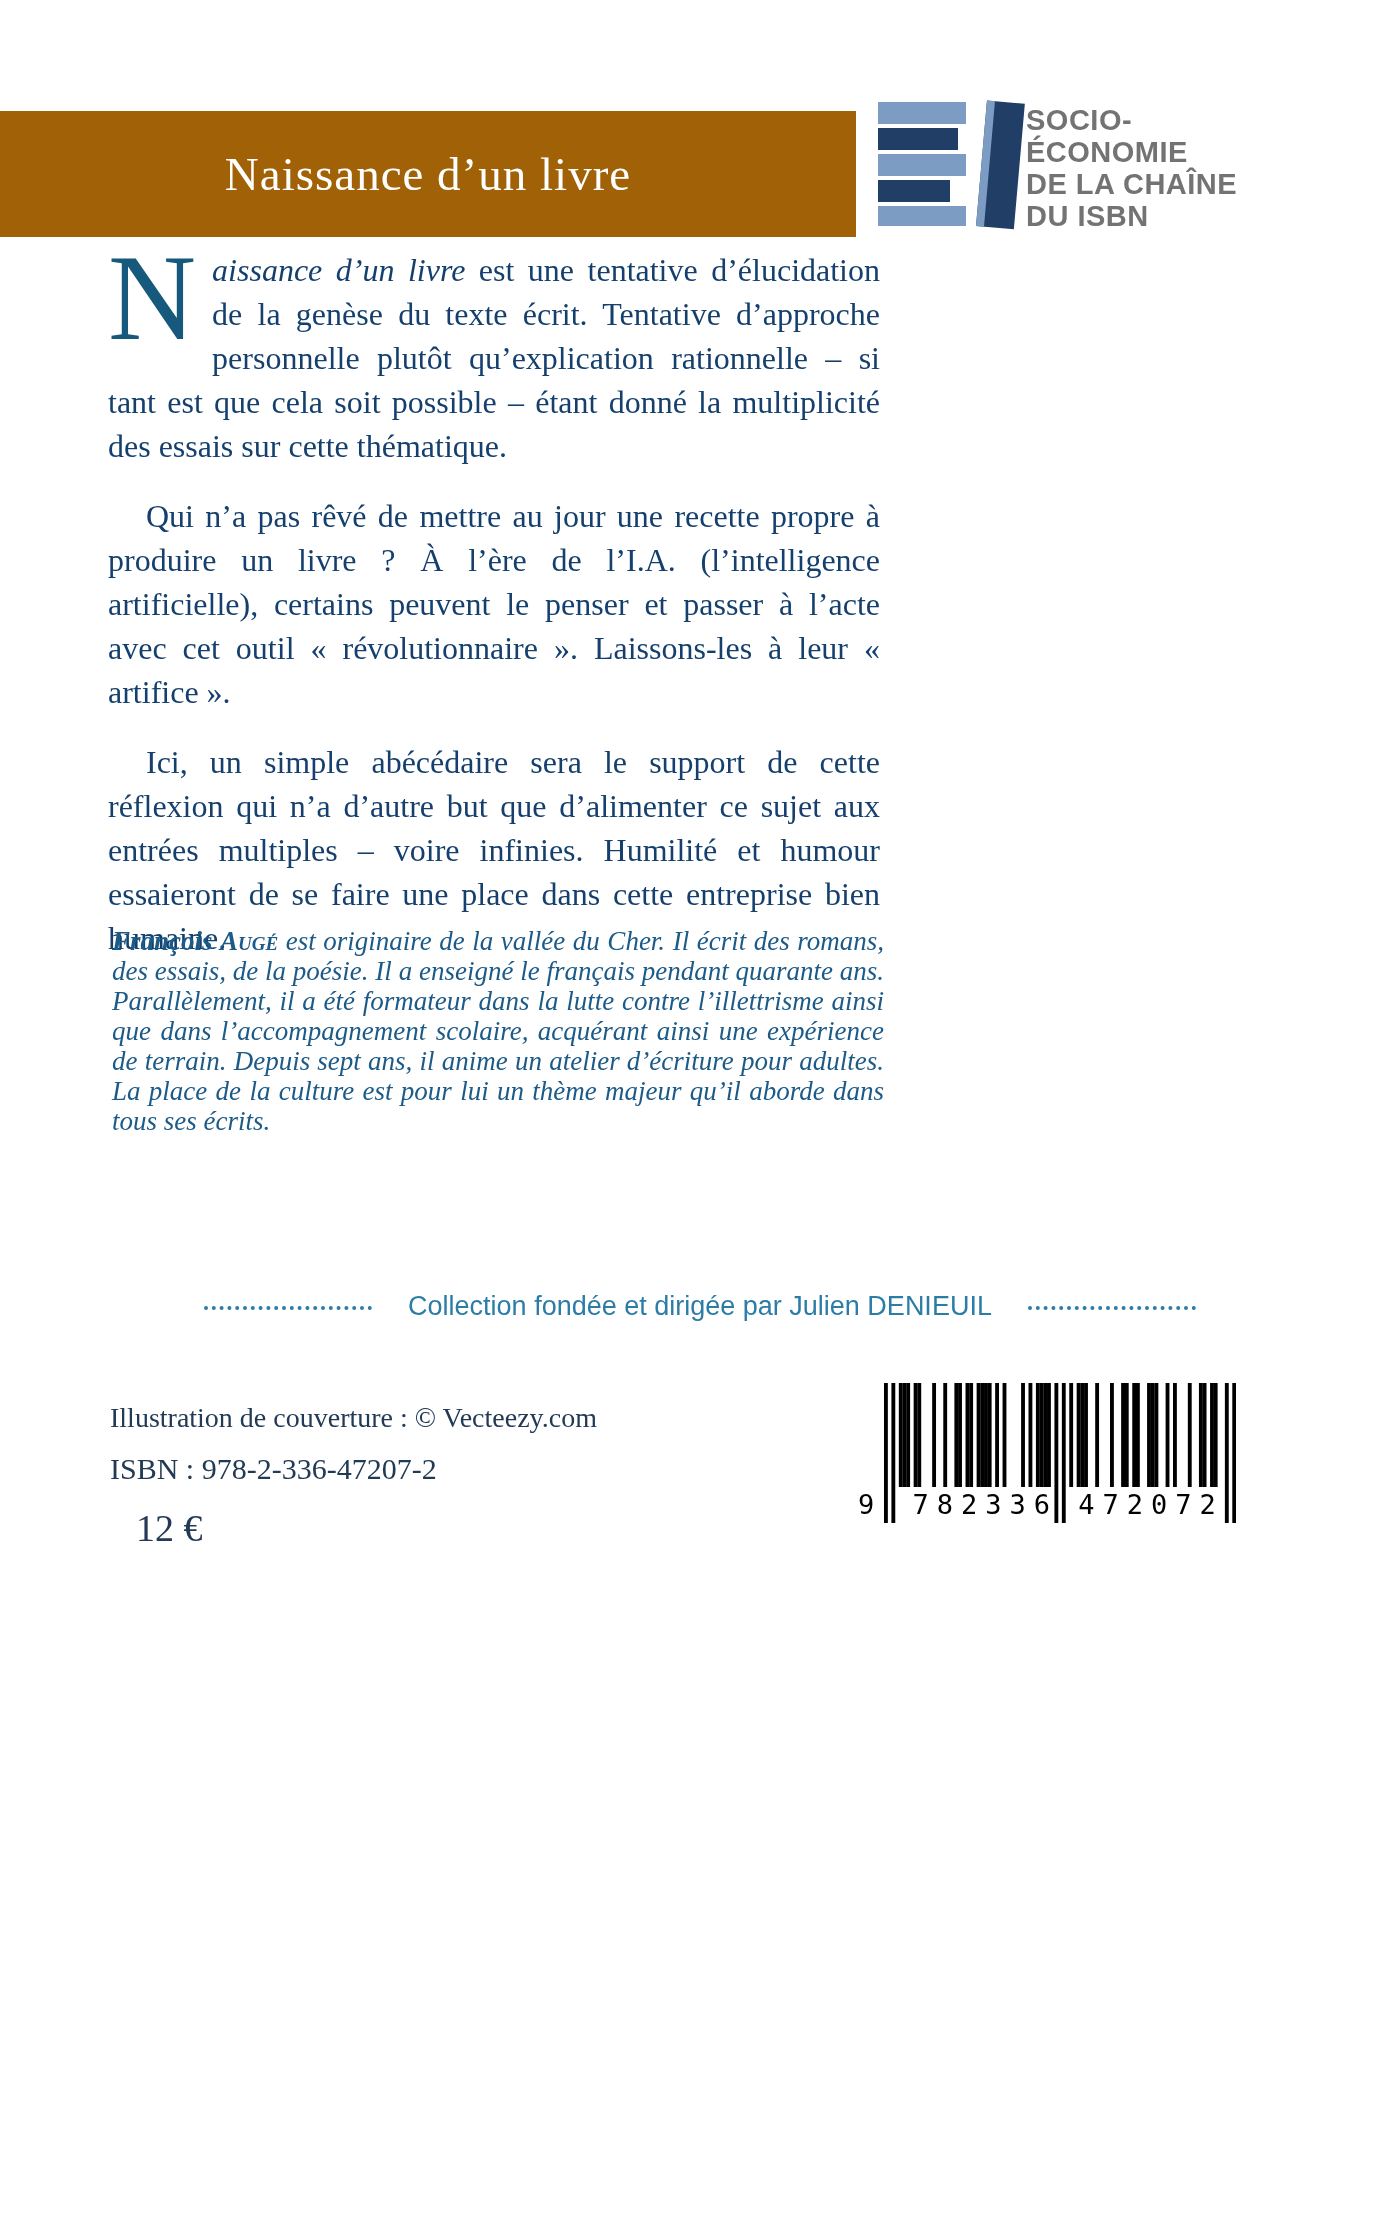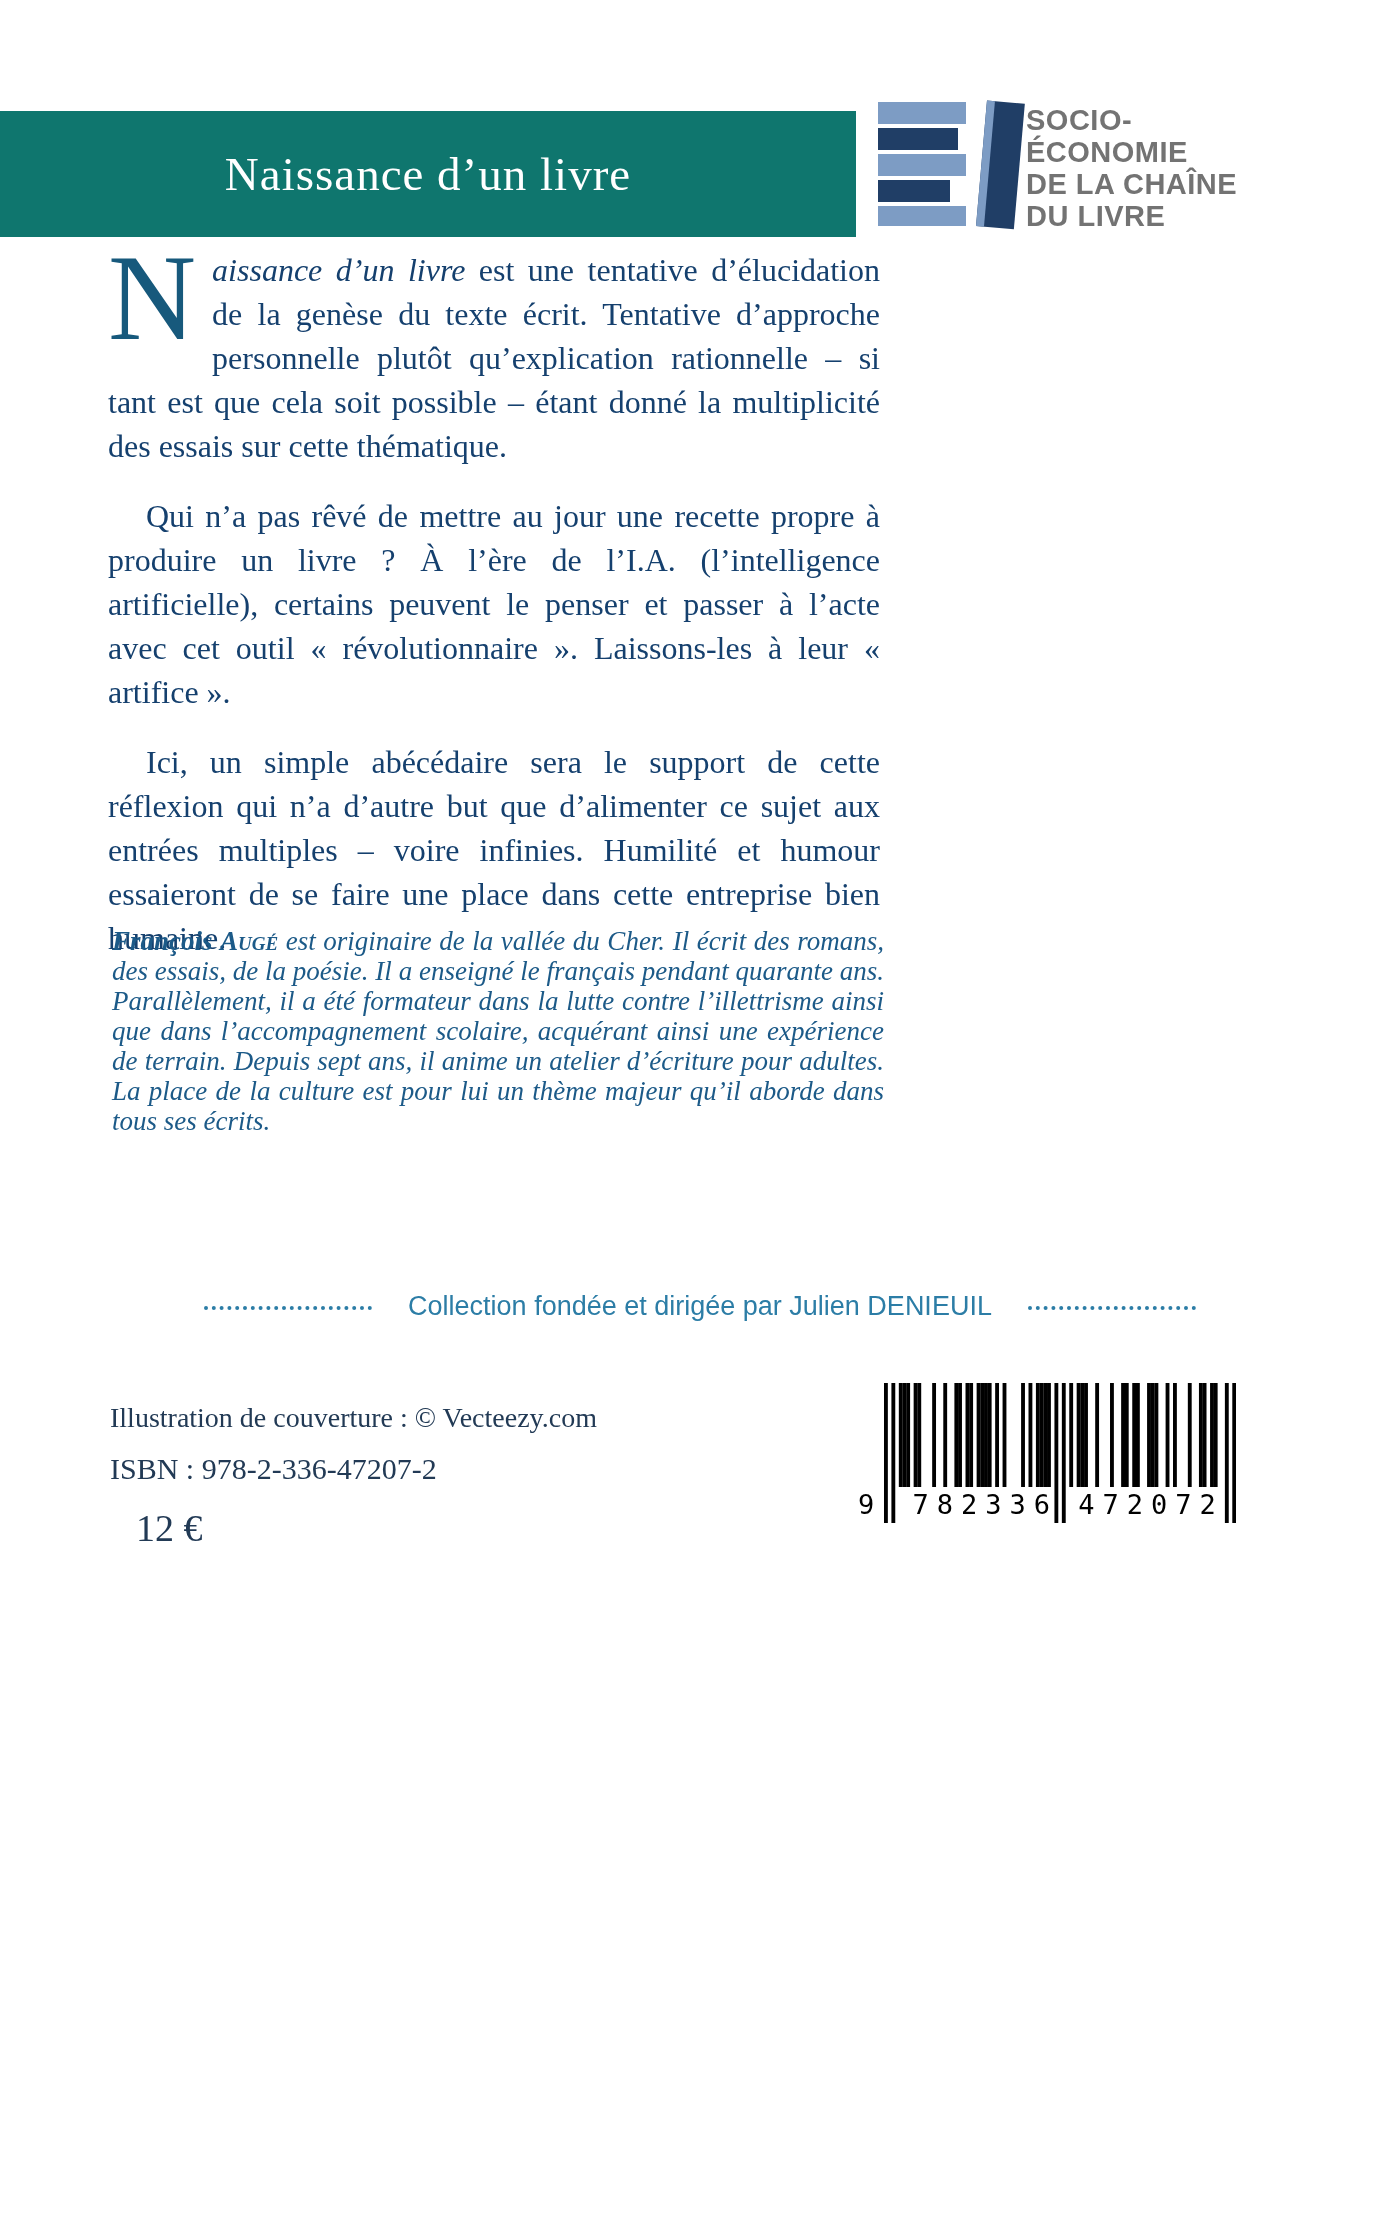--- a/index.html
+++ b/index.html
@@ -10,21 +10,21 @@
     position: relative;
     font-family: "Liberation Serif", serif;
     overflow: hidden;
   }
 
   
   .banner {
     position: absolute;
     left: 0; top: 111px;
     width: 856px; height: 126px;
-    background: #0f766e;
+    background: #a16207;
     display: flex;
     align-items: center;
     justify-content: center;
   }
   .banner-title {
     color: #ffffff;
     font-size: 47px;
     letter-spacing: 1px;
     font-weight: 500;
   }
@@ -170,21 +170,21 @@
     <div class="bar bar2"></div>
     <div class="bar bar3"></div>
     <div class="bar bar4"></div>
     <div class="bar bar5"></div>
     <div class="vbook"></div>
   </div>
   <div class="logo-text">
     <div>SOCIO-</div>
     <div>ÉCONOMIE</div>
     <div>DE LA CHAÎNE</div>
-    <div>DU LIVRE</div>
+    <div>DU ISBN</div>
   </div>
 </div>
 
 <div class="synopsis">
   <p>
     <span class="dropcap">N</span><span class="ital">aissance d’un livre</span><span> est une tentative d’élucidation de la genèse du texte écrit. Tentative d’approche personnelle plutôt qu’explication rationnelle – si tant est que cela soit possible – étant donné la multiplicité des essais sur cette thématique.</span>
   </p>
   <p class="indent">Qui n’a pas rêvé de mettre au jour une recette propre à produire un livre ? À l’ère de l’I.A. (l’intelligence artificielle), certains peuvent le penser et passer à l’acte avec cet outil « révolutionnaire ». Laissons-les à leur « artifice ».</p>
   <p class="indent">Ici, un simple abécédaire sera le support de cette réflexion qui n’a d’autre but que d’alimenter ce sujet aux entrées multiples – voire infinies. Humilité et humour essaieront de se faire une place dans cette entreprise bien humaine.</p>
 </div>

